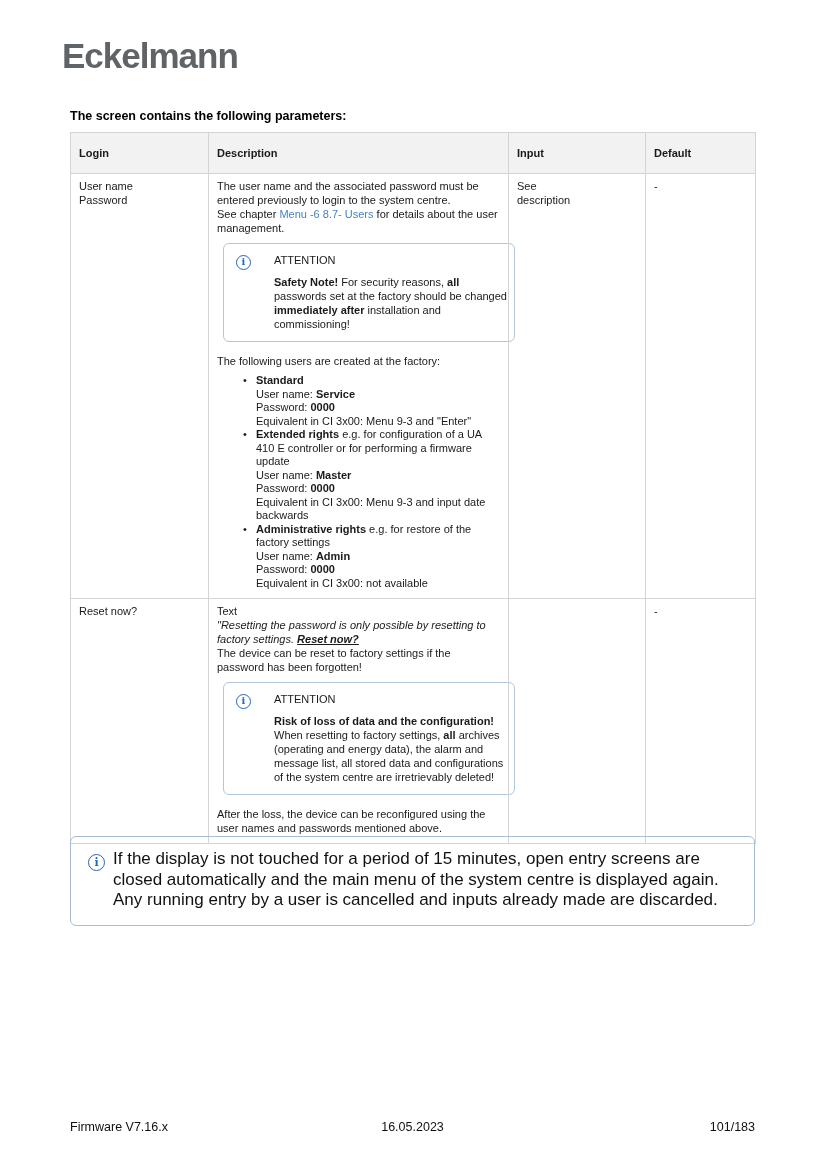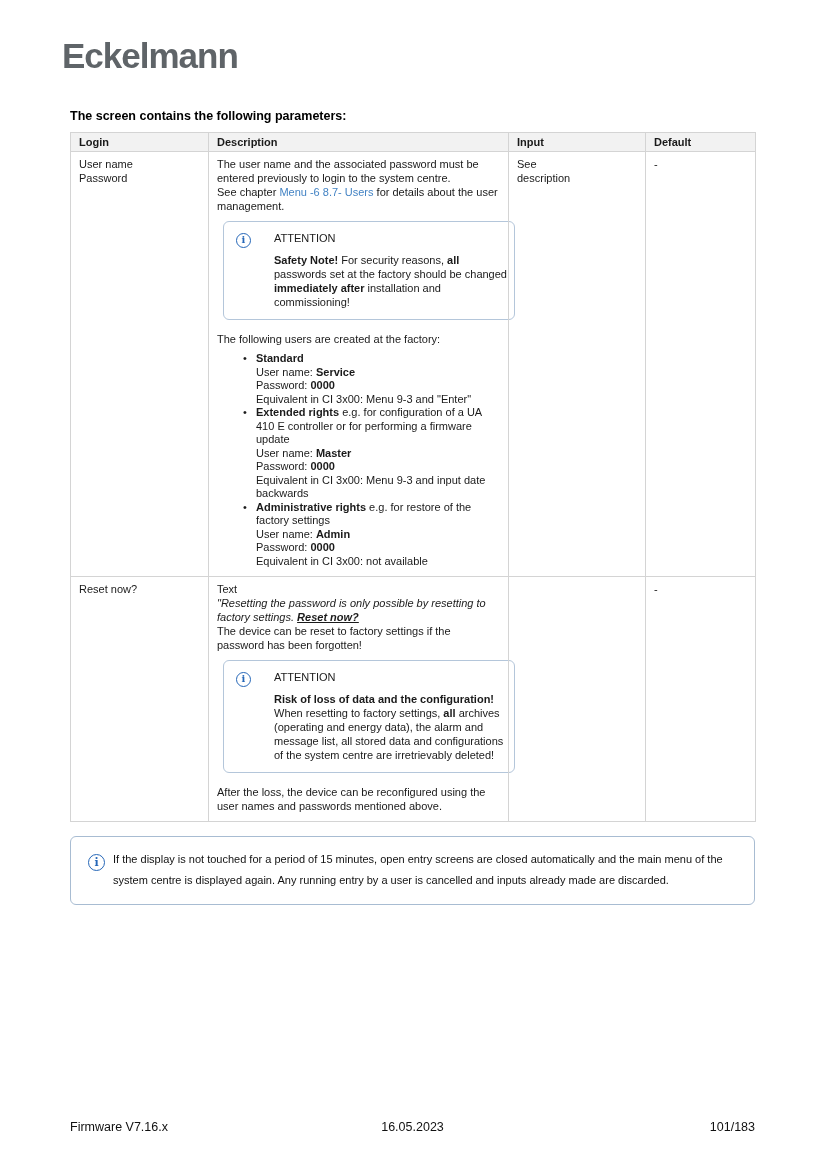--- a/index.html
+++ b/index.html
@@ -29,21 +29,21 @@
     position:absolute;left:70px;top:132px;width:685px;
     border-collapse:collapse;table-layout:fixed;
     font-size:11px;line-height:14px;color:#1a1a1a;
   }
   table.params th, table.params td{
     border:1px solid #d4d4d4;vertical-align:top;text-align:left;
     padding:5px 8px 8px 8px;font-weight:normal;
   }
   table.params th{
     background:#f2f2f2;font-weight:bold;font-size:11px;
-    padding:2px 8px;height:13px;
+    padding:13px 8px;height:13px;
   }
   col.c1{width:138px;} col.c2{width:300px;} col.c3{width:137px;} col.c4{width:110px;}
 
   .desc p{margin:0;}
   .mt6{margin-top:6px;}
 
   a.doclink{color:#4383c4;text-decoration:none;cursor:pointer;}
 
   
   .attention{
@@ -77,21 +77,21 @@
     padding:12px 15px 14px 17px;
     display:flex;
   }
   .note-icon-col{width:25px;flex:0 0 25px;padding-top:3px;}
   .note-icon{
     display:inline-flex;align-items:center;justify-content:center;
     width:15px;height:15px;border:1.8px solid #2667b8;border-radius:50%;
     color:#2667b8;font-family:"DejaVu Serif", serif;
     font-size:11px;font-weight:bold;line-height:1;
   }
-  .note-text{flex:1;font-size:11px;line-height:20.5px;color:#111;}
+  .note-text{flex:1;font-size:17px;line-height:20.5px;color:#111;}
 
   
   .footer{
     position:absolute;left:70px;top:1120px;width:685px;
     font-size:12.5px;color:#111;
   }
   .footer .f-left{position:absolute;left:0;}
   .footer .f-center{position:absolute;left:0;width:100%;text-align:center;}
   .footer .f-right{position:absolute;right:0;}
 </style>

